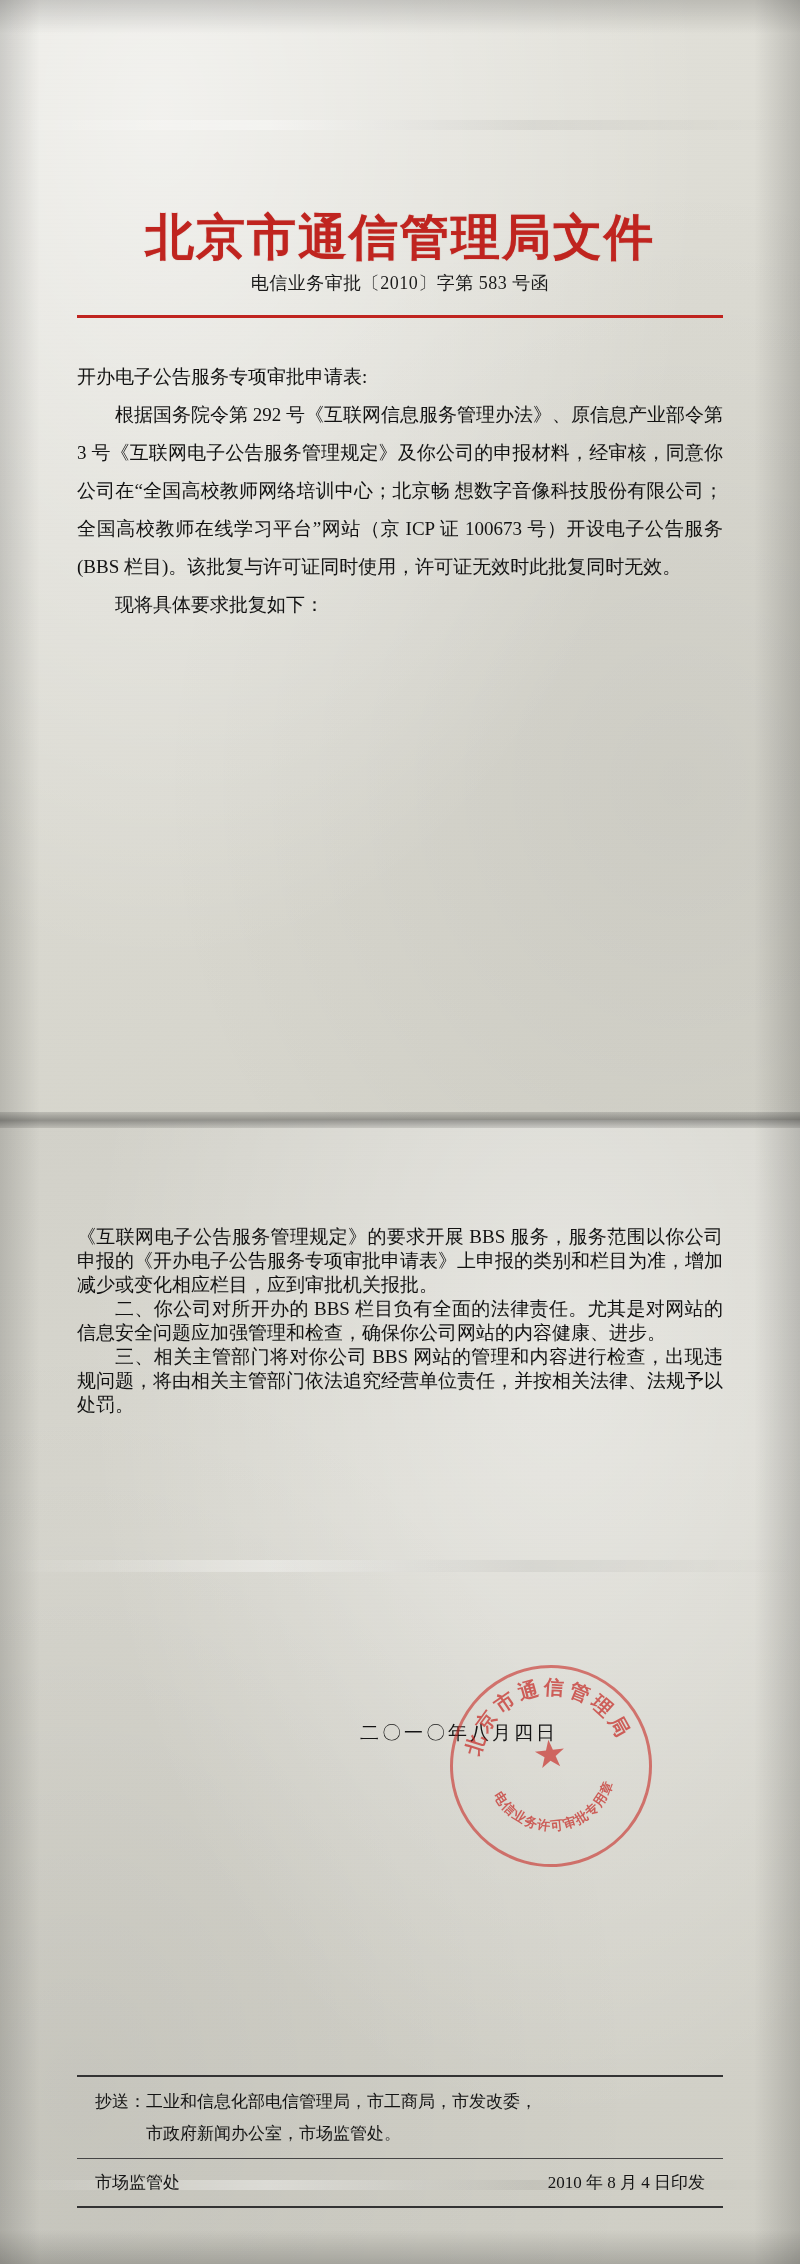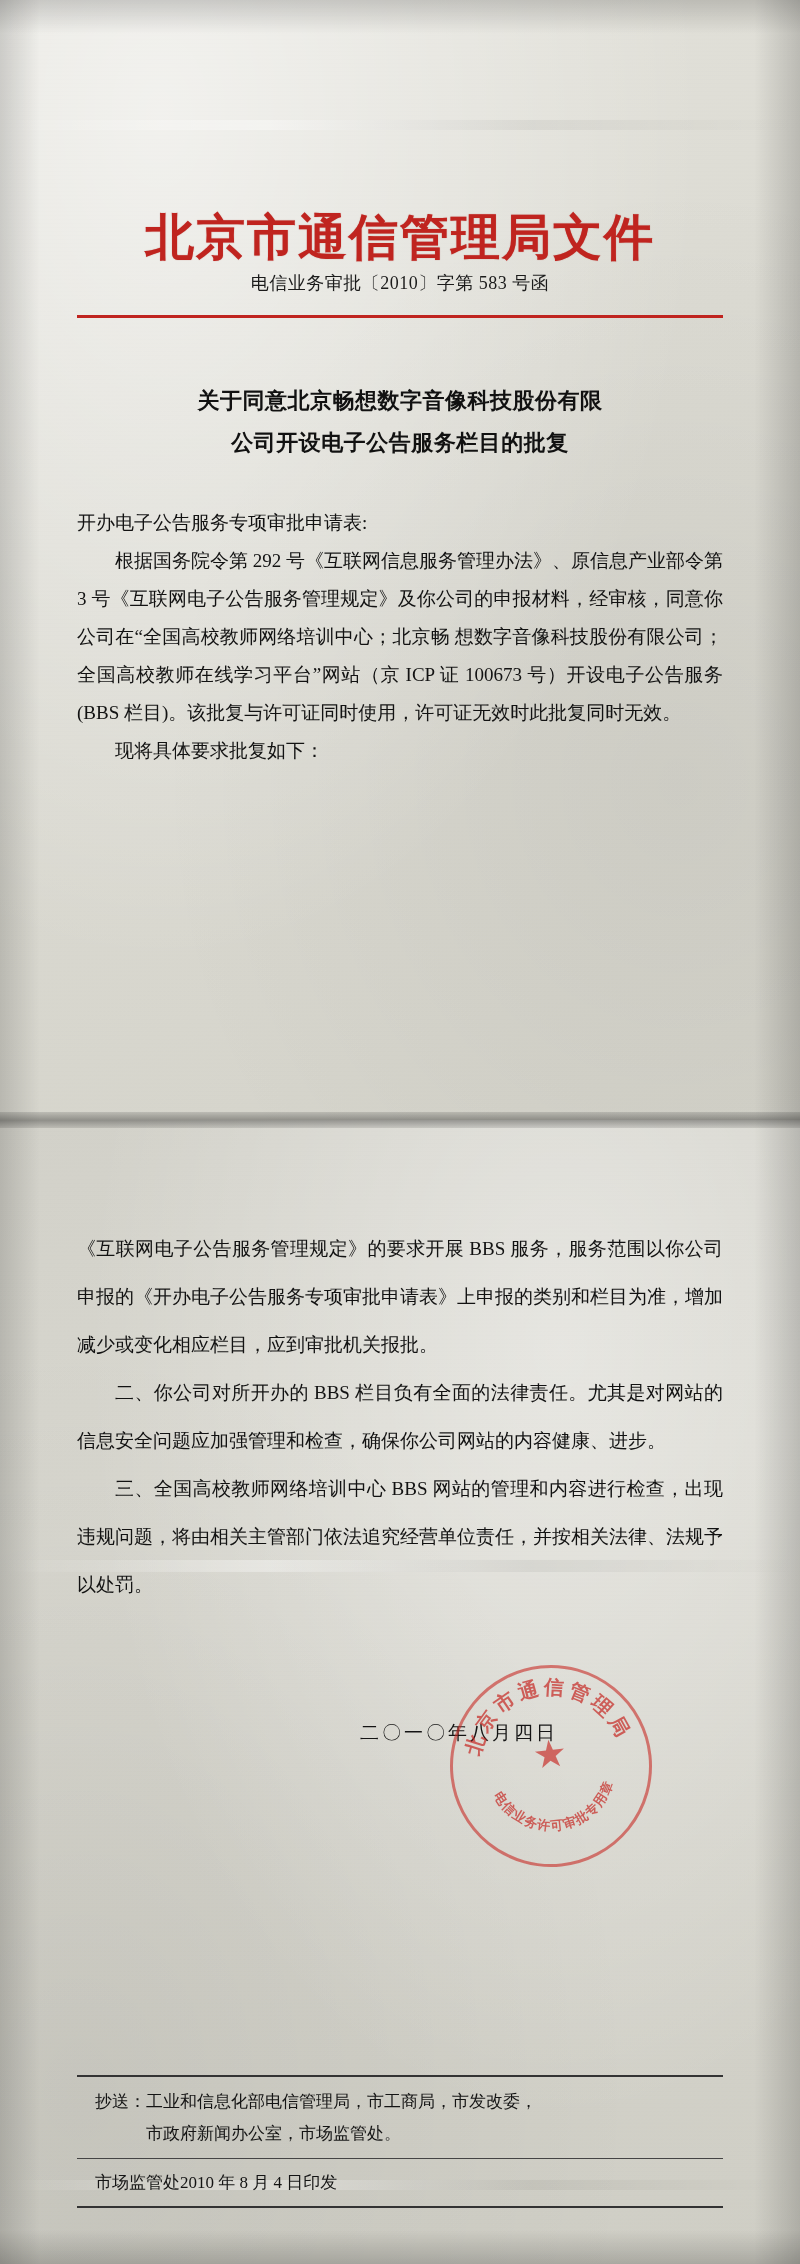--- a/index.html
+++ b/index.html
@@ -119,21 +119,21 @@
     text-align: justify;
   }
   .body p { margin: 0; }
   .indent { text-indent: 2em; }
   .body-lower {
     position: absolute;
     left: 77px;
     top: 1225px;
     width: 646px;
     font-size: 19px;
-    line-height: 48px;
+    line-height: 24px;
     color: #121212;
     text-align: justify;
   }
   .body-lower p { margin: 0; }
   
   .signoff {
     position: absolute;
     left: 0;
     top: 1690px;
     width: 662px;
@@ -200,20 +200,21 @@
   .footer-rule.thin { height: 1px; background: #444; }
   .cc-block {
     display: flex;
     padding: 9px 0 8px 18px;
     line-height: 32px;
   }
   .cc-label { white-space: nowrap; }
   .cc-text { }
   .footer-bottom {
     display: flex;
+    justify-content: space-between;
     padding: 9px 18px 0 18px;
     line-height: 30px;
   }
   .noise {
     position: absolute;
     left: 0; top: 0; width: 800px; height: 2264px;
     pointer-events: none;
     opacity: 0.35;
     background-image:
       repeating-linear-gradient(0deg, rgba(0,0,0,0.012) 0px, rgba(0,0,0,0) 2px, rgba(255,255,255,0.012) 4px);
@@ -233,36 +234,32 @@
   <div class="crease" style="left:0;top:2180px;width:800px;height:10px;"></div>
 
   <div class="content">
 
     <div class="doc-title">北京市通信管理局文件</div>
 
     <div class="doc-number">电信业务审批〔2010〕字第 583 号函</div>
 
     <div class="red-rule"></div>
 
-    <div class="subject">
-      <div>关于同意北京畅想数字音像科技股份有限</div>
-      <div>公司开设电子公告服务栏目的批复</div>
-    </div>
 
     <div class="body">
       <p>开办电子公告服务专项审批申请表:</p>
       <p class="indent">根据国务院令第 292 号《互联网信息服务管理办法》、原信息产业部令第 3 号《互联网电子公告服务管理规定》及你公司的申报材料，经审核，同意你公司在“全国高校教师网络培训中心；北京畅 想数字音像科技股份有限公司；全国高校教师在线学习平台”网站（京 ICP 证 100673 号）开设电子公告服务(BBS 栏目)。该批复与许可证同时使用，许可证无效时此批复同时无效。</p>
       <p class="indent">现将具体要求批复如下：</p>
     </div>
   </div>
 
   <div class="body-lower">
     <p>《互联网电子公告服务管理规定》的要求开展 BBS 服务，服务范围以你公司申报的《开办电子公告服务专项审批申请表》上申报的类别和栏目为准，增加减少或变化相应栏目，应到审批机关报批。</p>
     <p class="indent">二、你公司对所开办的 BBS 栏目负有全面的法律责任。尤其是对网站的信息安全问题应加强管理和检查，确保你公司网站的内容健康、进步。</p>
-    <p class="indent">三、全国高校教师网络培训中心 BBS 网站的管理和内容进行检查，出现违规问题，将由相关主管部门依法追究经营单位责任，并按相关法律、法规予以处罚。</p>
+    <p class="indent">三、相关主管部门将对你公司 BBS 网站的管理和内容进行检查，出现违规问题，将由相关主管部门依法追究经营单位责任，并按相关法律、法规予以处罚。</p>
   </div>
 
   <div class="signoff">
     <div class="date-line">二〇一〇年八月四日</div>
 
     <div class="seal">
       <div class="seal-inner"></div>
       <svg class="seal-arc-text" viewBox="0 0 196 196">
         <defs>
           <path id="arcTop" d="M 26,98 A 72,72 0 0 1 170,98"></path>

